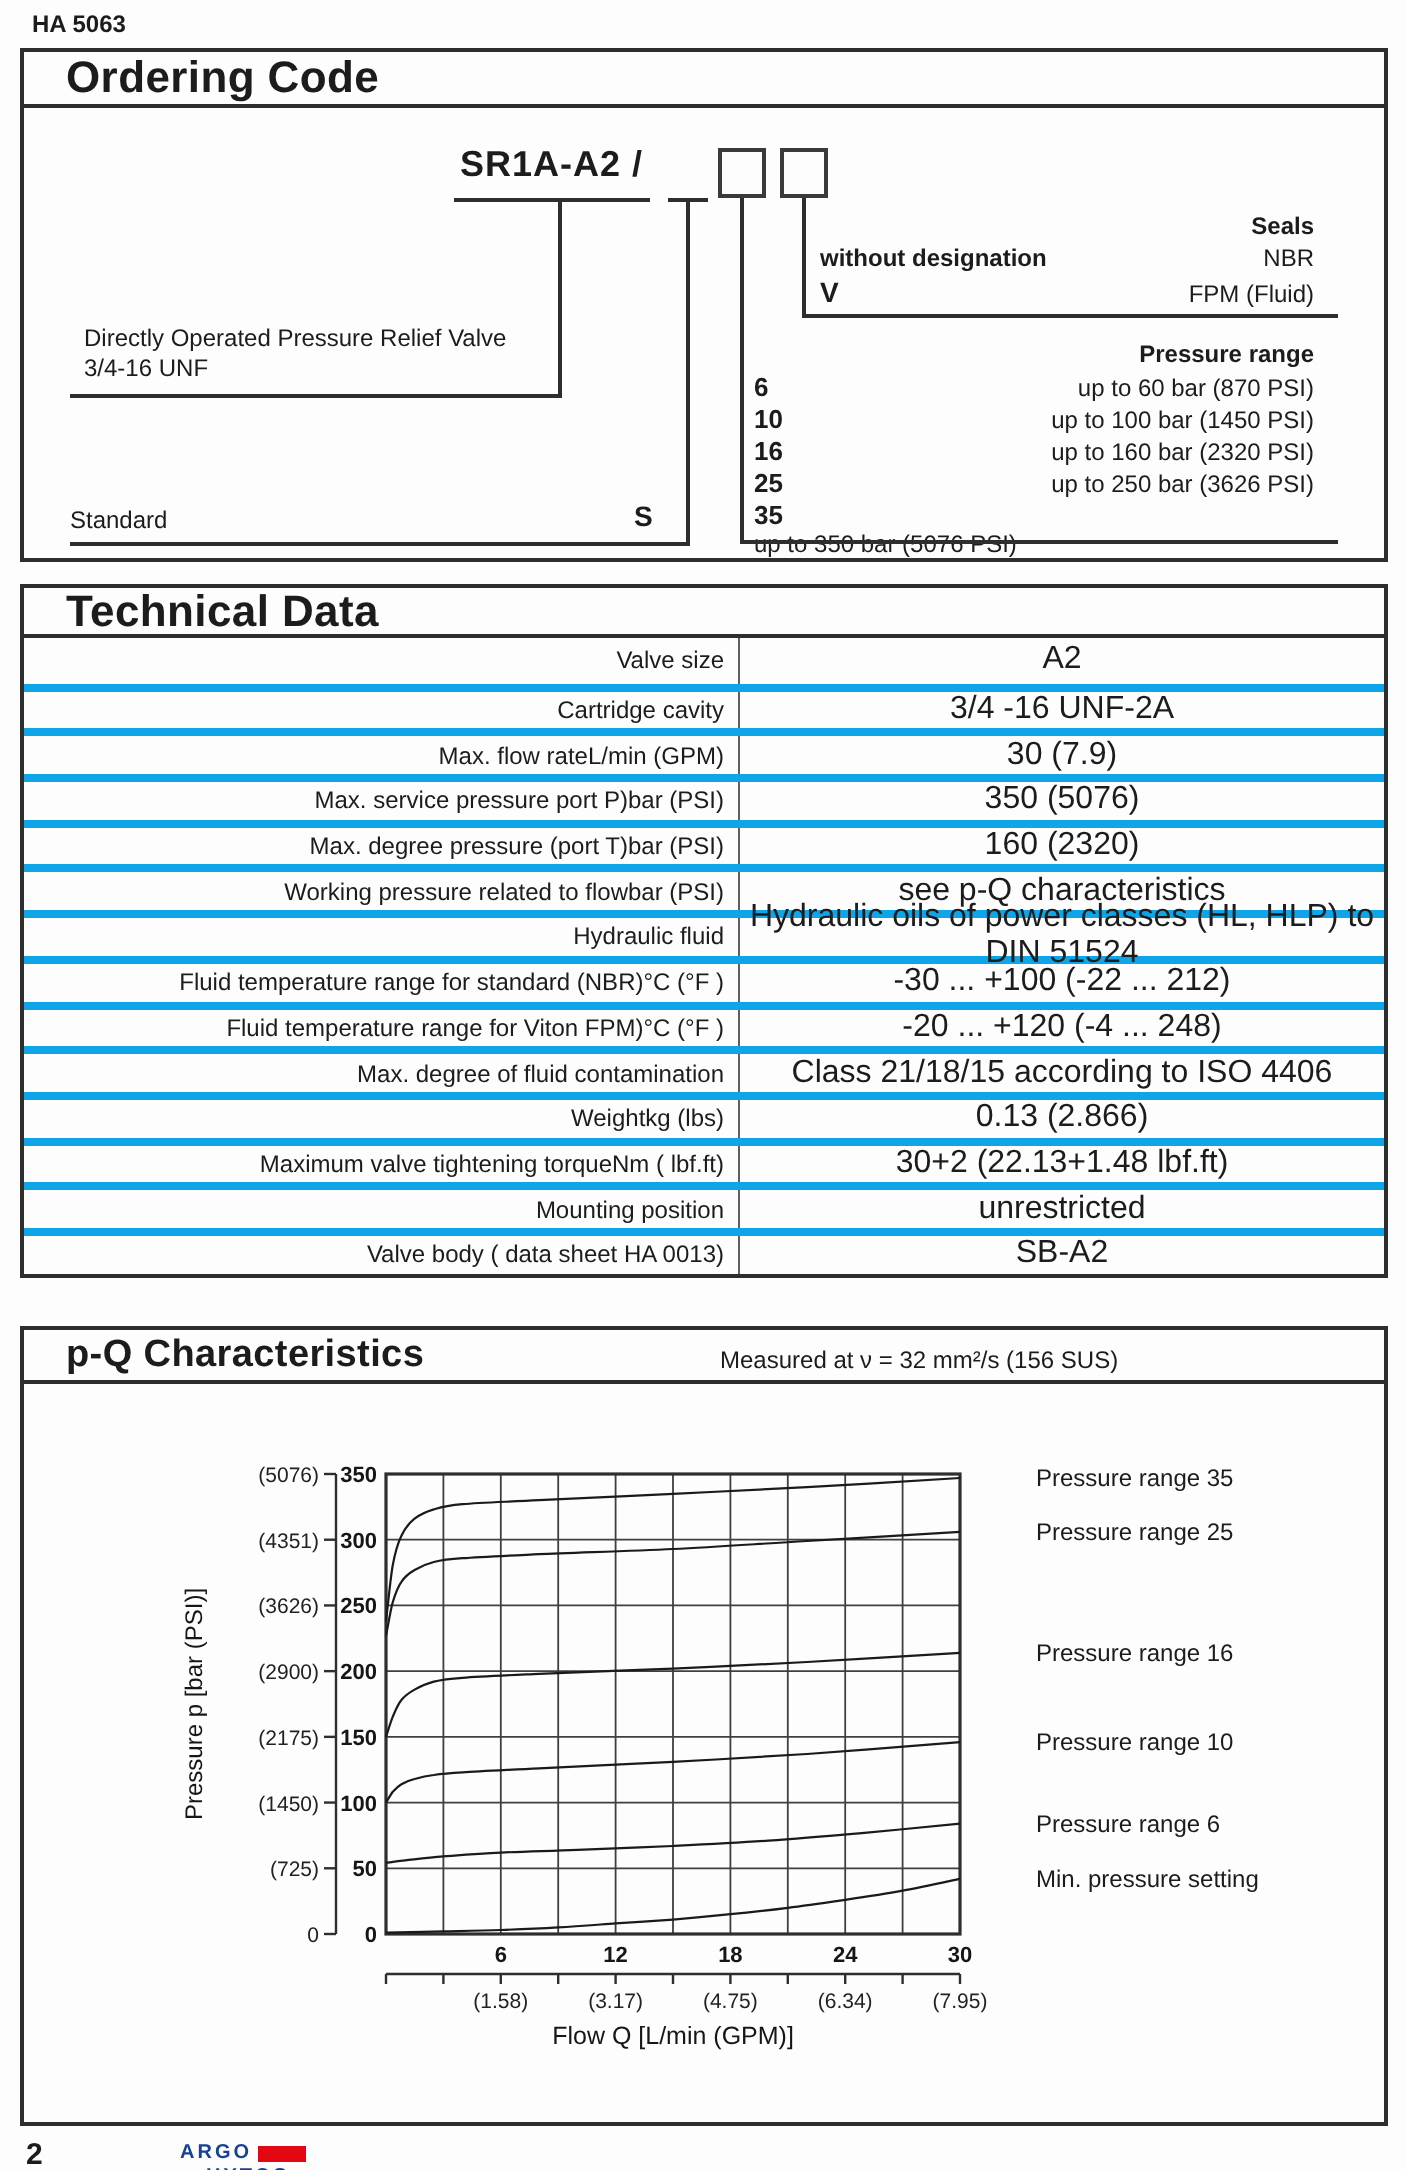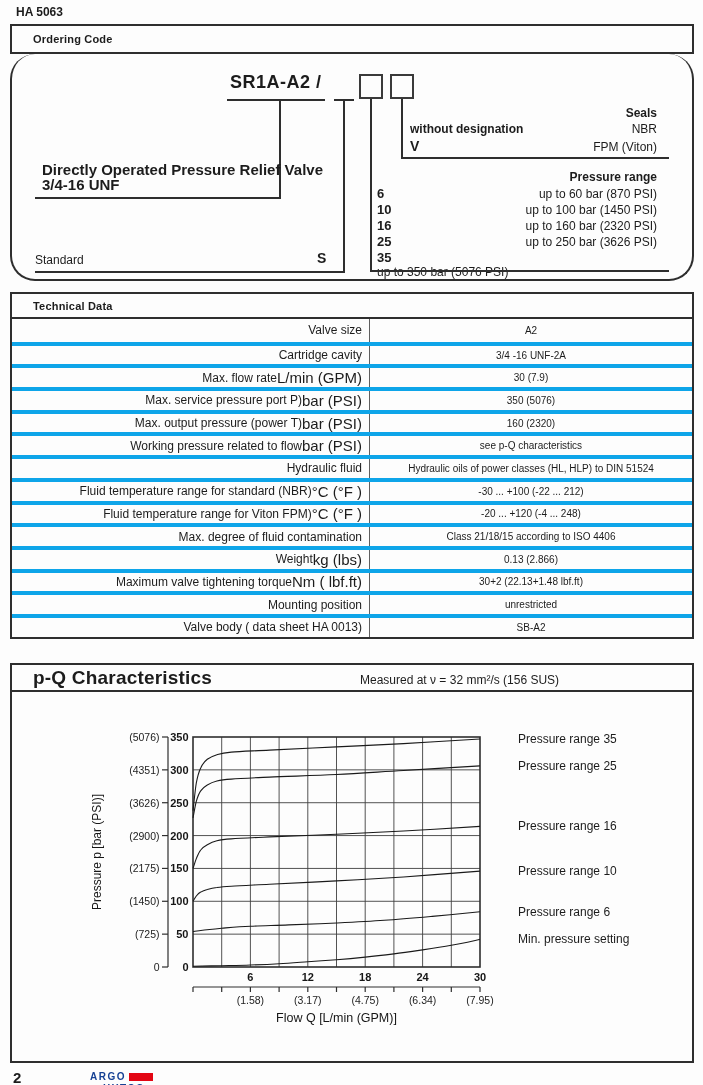--- a/index.html
+++ b/index.html
@@ -10,65 +10,65 @@
     font-family: "Liberation Sans", sans-serif; color: #1c1c1c;
   }
   .abs { position: absolute; }
   .b   { font-weight: bold; }
   .line { position: absolute; background: #2e2e2e; }
   .section-head {
     position: absolute; left: 10px; width: 684px;
     border: 2px solid #2e2e2e; background: #fdfdfd;
     display: flex; align-items: center;
   }
-  .section-title { font-weight: bold; font-size: 11px; padding-left: 21px; letter-spacing: 0.2px; }
+  .section-title { font-weight: bold; font-size: 22px; padding-left: 21px; letter-spacing: 0.2px; }
   .section-body {
     position: absolute; left: 10px; width: 684px;
     border: 2px solid #2e2e2e; border-top: none; background: #fdfdfd;
   }
   .doc-number { position: absolute; left: 16px; top: 5px; font-size: 12px; font-weight: bold; }
 
   
   .code-main { position: absolute; left: 218px; top: 18px; font-size: 18px; font-weight: bold; letter-spacing: 0.5px; }
   .slot-box { position: absolute; top: 20px; width: 24px; height: 25px; border: 2px solid #3a3a3a; background: #fdfdfd; }
-  .callout-label { font-size: 15px; font-weight: bold; line-height: 15px; }
+  .callout-label { font-size: 12px; font-weight: normal; line-height: 15px; }
   .row-between { position: absolute; display: flex; justify-content: space-between; align-items: baseline; }
   .txt12 { font-size: 12px; }
   .txt13b { font-size: 13px; font-weight: bold; }
 
   
   .td-table { position: absolute; left: 10px; top: 319px; width: 684px; border: 2px solid #2e2e2e; border-top: none; background:#fdfdfd; }
   .td-row { display: flex; height: 22.7px; }
   .td-row + .td-row { border-top: 4px solid #0ea5e9; }
   .td-label {
     flex: 0 0 358px; display: flex; justify-content: flex-end; align-items: center;
     padding: 0 7px 0 12px; border-right: 1px solid #5f5f5f; font-size: 12px;
   }
-  .td-unit { font-size: 15px; white-space: pre; }
-  .td-value { flex: 1; display: flex; align-items: center; justify-content: center; font-size: 10px; text-align: center; }
+  .td-unit { font-size: 12px; white-space: pre; }
+  .td-value { flex: 1; display: flex; align-items: center; justify-content: center; font-size: 16px; text-align: center; }
 
   
   .page-num { position: absolute; left: 13px; top: 1069px; font-size: 15px; font-weight: bold; }
   .logo { position: absolute; left: 90px; top: 1071px; }
   .logo-row { display: flex; align-items: center; gap: 3px; }
   .logo-word { font-size: 10px; font-weight: bold; letter-spacing: 1.5px; }
   .logo-rect-red { width: 24px; height: 8px; }
   .logo-rect-blue { width: 10px; height: 8px; }
 </style>
 </head>
 <body>
 
 <div id="page">
 
   <div class="doc-number">HA 5063</div>
 
   <div class="section-head" style="top:24px;height:30px;">
     <div class="section-title">Ordering Code</div>
   </div>
-  <div class="section-body" style="top:54px;height:227px;border-radius:25px;">
+  <div class="section-body" style="top:54px;height:227px;">
 
     <div class="code-main">SR1A-A2 /</div>
     <div class="line" style="left:215px;top:45px;width:98px;height:2px;"></div>
     <div class="line" style="left:322px;top:45px;width:20px;height:2px;"></div>
 
     <div class="slot-box" style="left:347px;"></div>
     <div class="slot-box" style="left:378px;"></div>
 
     <div class="line" style="left:267px;top:47px;width:1.5px;height:98px;"></div>
     <div class="line" style="left:331px;top:47px;width:1.5px;height:172px;"></div>
@@ -85,21 +85,21 @@
     <div class="abs txt13b" style="left:305px;top:196px;font-size:14px;">S</div>
     <div class="line" style="left:23px;top:217px;width:309px;height:1.5px;"></div>
 
     <div class="abs b txt12" style="left:398px;top:52px;width:247px;text-align:right;">Seals</div>
     <div class="row-between" style="left:398px;top:68px;width:247px;">
       <span class="b txt12">without designation</span>
       <span class="txt12">NBR</span>
     </div>
     <div class="row-between" style="left:398px;top:84px;width:247px;">
       <span class="b txt12" style="font-size:14px;">V</span>
-      <span class="txt12">FPM (Viton)</span>
+      <span class="txt12">FPM (Fluid)</span>
     </div>
     <div class="line" style="left:389px;top:103px;width:268px;height:1.5px;"></div>
 
     <div class="abs b txt12" style="left:365px;top:116px;width:280px;text-align:right;">Pressure range</div>
     <div class="row-between" style="left:365px;top:132px;width:280px;">
       <span class="txt13b">6</span>
       <span class="txt12">up to 60 bar (870 PSI)</span>
     </div>
     <div class="row-between" style="left:365px;top:148px;width:280px;">
       <span class="txt13b">10</span>
@@ -147,21 +147,21 @@
       </div>
     <div class="td-row">
         <div class="td-label">
           <span>Max. service pressure port P)</span>
           <span class="td-unit">bar (PSI)</span>
         </div>
         <div class="td-value">350 (5076)</div>
       </div>
     <div class="td-row">
         <div class="td-label">
-          <span>Max. output pressure (power T)</span>
+          <span>Max. degree pressure (port T)</span>
           <span class="td-unit">bar (PSI)</span>
         </div>
         <div class="td-value">160 (2320)</div>
       </div>
     <div class="td-row">
         <div class="td-label">
           <span>Working pressure related to flow</span>
           <span class="td-unit">bar (PSI)</span>
         </div>
         <div class="td-value">see p-Q characteristics</div>

